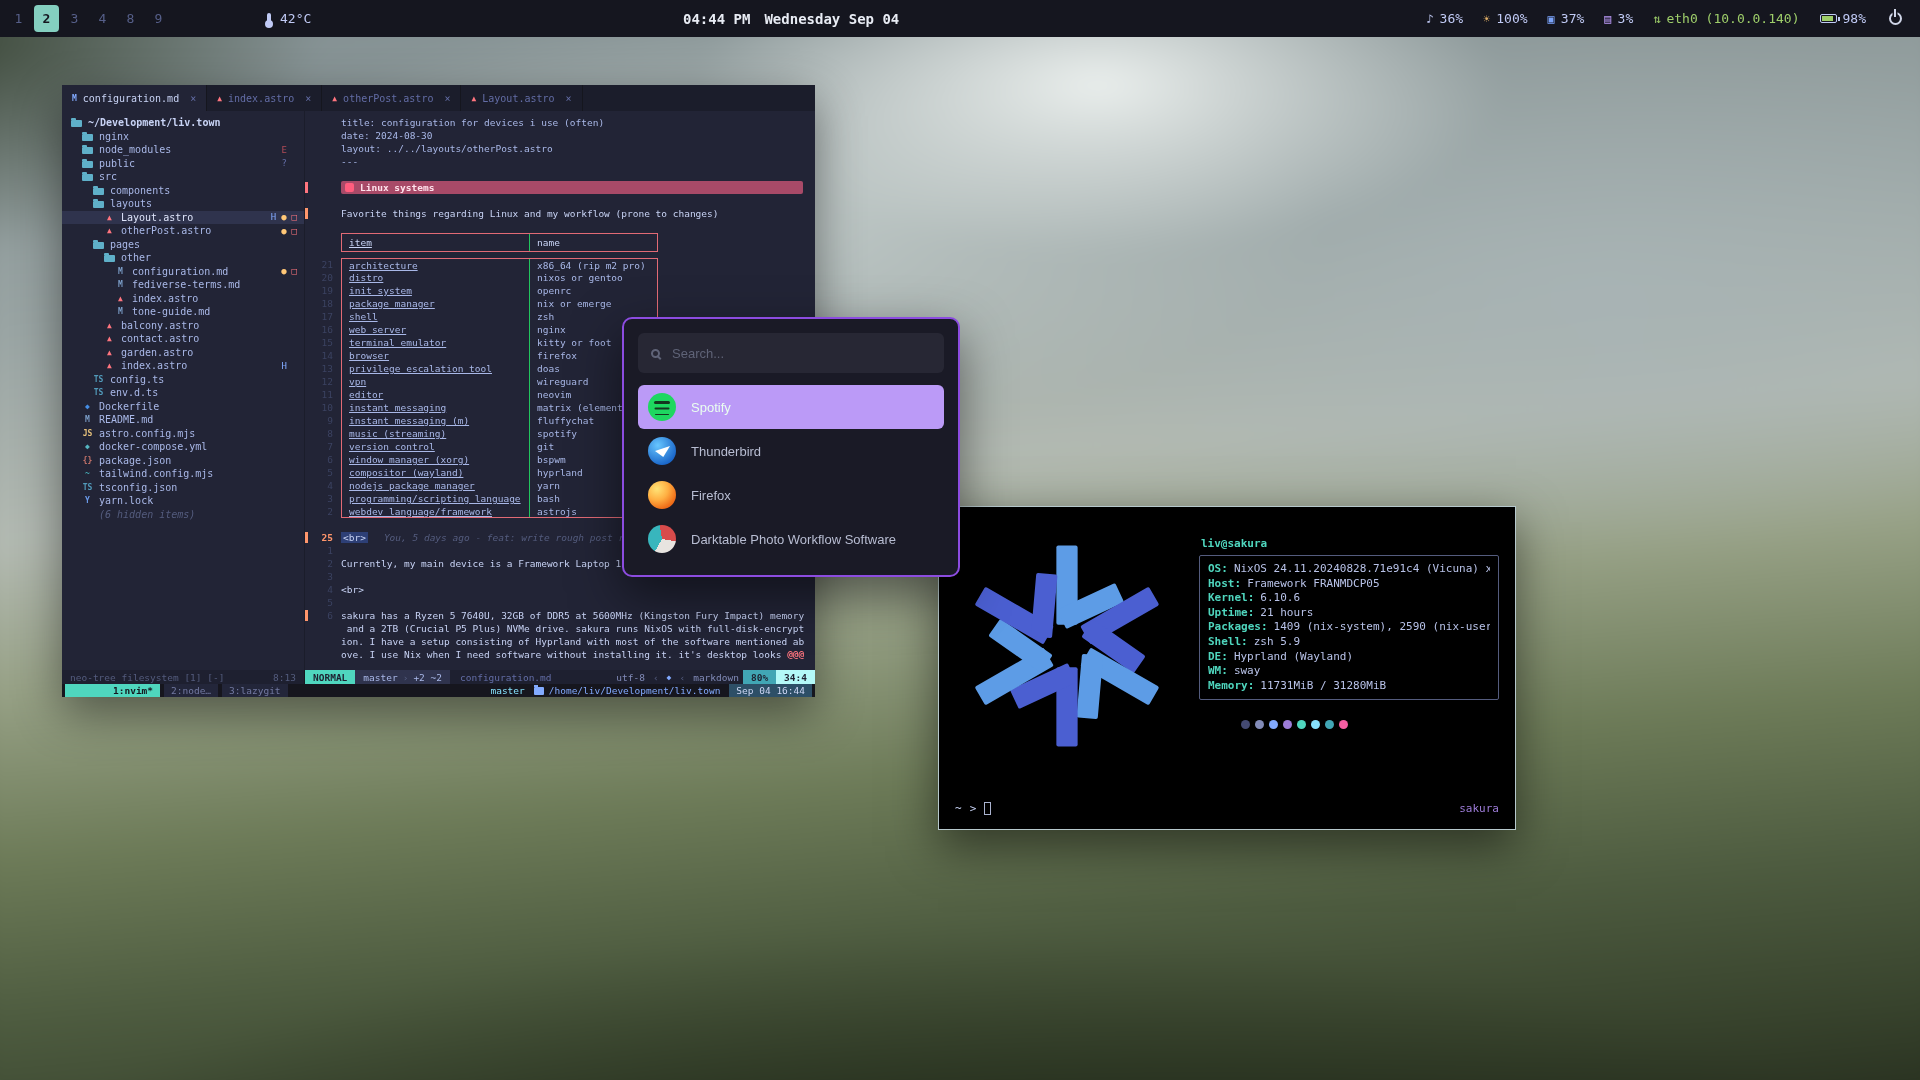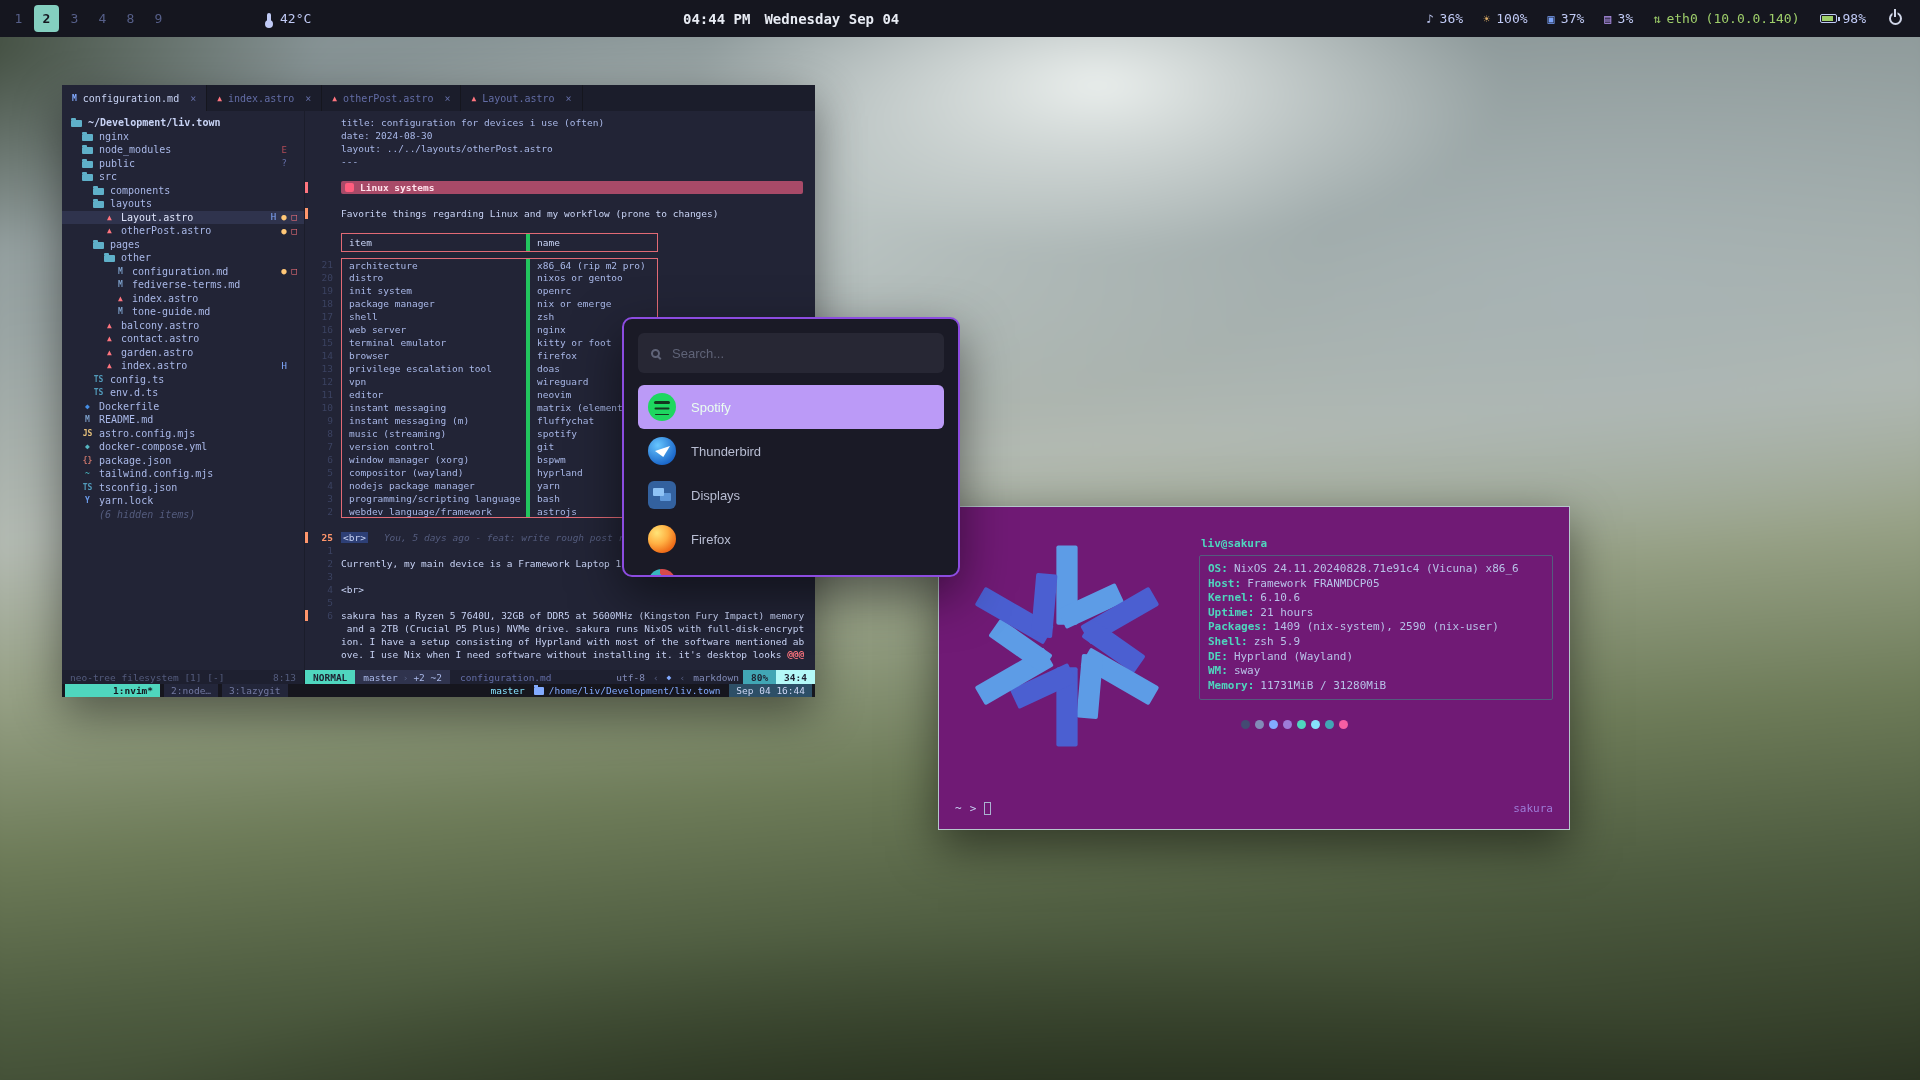--- a/index.html
+++ b/index.html
@@ -85,21 +85,21 @@
     border-radius:2px; color:#ffe2ec; font-weight:bold; padding-left:4px; }
   .headicon { width:9px; height:9px; background:#ff5d7e; border-radius:2px; margin-right:6px; }
   .gaprow { height:6px; }
   .cells { display:flex; width:317px; height:100%; color:#a9b8e8;
     border-left:1px solid #e26a75; border-right:1px solid #e26a75; }
   .cells.hdr { border:1px solid #e26a75; color:#c8d3f5; }
   .eline.th { height:19px; }
   .eline.bt .cells { border-top:1px solid #e26a75; }
   .eline.bb .cells { border-bottom:1px solid #e26a75; }
   .c1 { width:188px; flex:0 0 auto; height:100%; display:flex; align-items:center; padding:0 7px;
-    border-right:4px solid #22c55e; overflow:hidden; }
+    border-right:1px solid #22c55e; overflow:hidden;text-decoration:underline; }
   .c2 { flex:1; height:100%; display:flex; align-items:center; padding:0 7px; overflow:hidden; }
   .brtag { background:#2d3f76; color:#c8d3f5; padding:0 2px; }
   .blame { margin-left:16px; color:#545c7e; font-style:italic; }
   .tail { color:#ff757f; font-weight:bold; }
 
   .statusrow { height:14px; flex:0 0 auto; display:flex; align-items:stretch; background:#1e2030; font-size:9.5px; }
   .tree-status { width:243px; flex:0 0 auto; display:flex; justify-content:space-between; align-items:center;
     padding:0 8px; color:#545c7e; border-right:1px solid #15161e; }
   .main-status { flex:1; display:flex; align-items:stretch; color:#828bb8; overflow:hidden; }
   .seg-mode { background:#4fd6be; color:#1e2030; font-weight:bold; display:flex; align-items:center; padding:0 8px; }
@@ -148,22 +148,22 @@
   .appicon.thunderbird-icon { background:radial-gradient(circle at 35% 30%, #67c6ff, #1a66c9 75%); }
   .appicon.thunderbird-icon::before { content:''; position:absolute; left:7px; top:9px; width:15px; height:11px;
     background:#fff; clip-path:polygon(0 45%, 100% 0, 55% 100%); }
   .appicon.displays-icon { border-radius:6px; background:#33619e; }
   .appicon.displays-icon::before { content:''; position:absolute; left:5px; top:7px; width:11px; height:8px;
     border-radius:1px; background:#8fc3f5; box-shadow:7px 5px 0 #5e97d8; }
   .appicon.firefox-icon { background:radial-gradient(circle at 32% 28%, #ffe477, #ffb043 40%, #f0701a 72%, #d4470e); }
   .appicon.darktable-icon { background:conic-gradient(from 210deg, #38b6bd 0 140deg, #d84b4b 140deg 250deg, #e8e4e0 250deg 360deg); }
 
   
-  .term { position:absolute; left:938px; top:506px; width:632px; height:324px; z-index:20;
-    background:#701a75; border:1px solid #b6c8cc; box-shadow:0 16px 44px rgba(0,0,0,.5);
+  .term { position:absolute; left:938px; top:506px; width:578px; height:324px; z-index:20;
+    background:#000000; border:1px solid #b6c8cc; box-shadow:0 16px 44px rgba(0,0,0,.5);
     font-size:11px; color:#c8d3f5; }
   .fetch { display:flex; gap:16px; padding:18px 16px 0 12px; }
   .nixlogo { width:232px; height:242px; flex:0 0 auto; }
   .finfo { flex:1; min-width:0; }
   .userhost { color:#4fd6be; font-weight:bold; margin:12px 0 5px 2px; }
   .infobox { border:1px solid #545c7e; border-radius:2px; padding:6px 8px; overflow:hidden; }
   .frow { height:14.6px; display:flex; white-space:nowrap; overflow:hidden; }
   .flabel { color:#4fd6be; font-weight:bold; margin-right:6px; }
   .fvalue { color:#b8c2e8; }
   .dots { display:flex; gap:5px; margin:20px 0 0 42px; }
@@ -908,24 +908,20 @@
       <div class="app sel">
         <span class="appicon spotify-icon"></span>
         <span class="applabel">Spotify</span>
       </div>
 
       <div class="app">
         <span class="appicon thunderbird-icon"></span>
         <span class="applabel">Thunderbird</span>
       </div>
 
-      <div class="app">
-        <span class="appicon displays-icon"></span>
-        <span class="applabel">Displays</span>
-      </div>
 
       <div class="app">
         <span class="appicon firefox-icon"></span>
         <span class="applabel">Firefox</span>
       </div>
 
       <div class="app">
         <span class="appicon darktable-icon"></span>
         <span class="applabel">Darktable Photo Workflow Software</span>
       </div>

